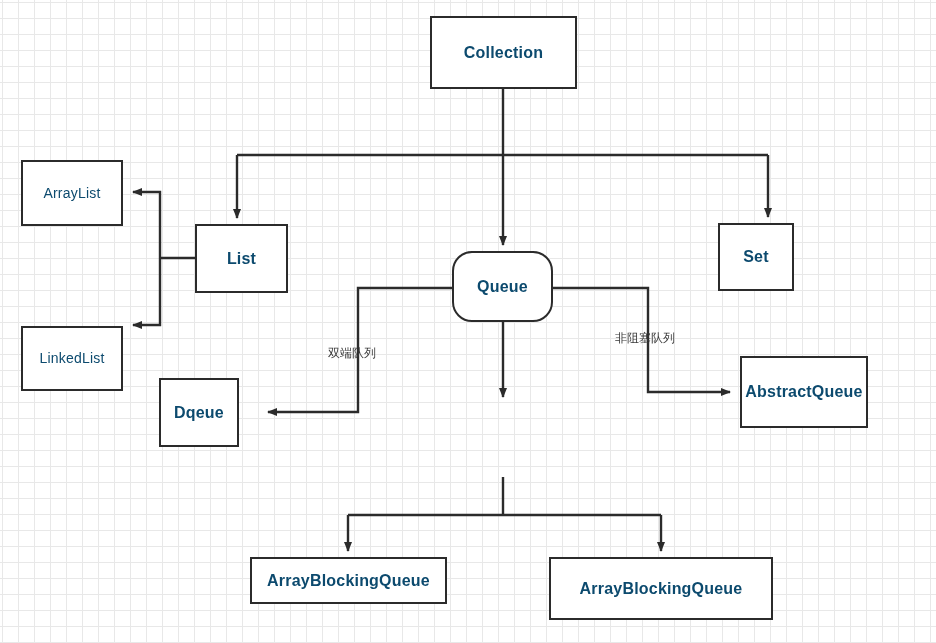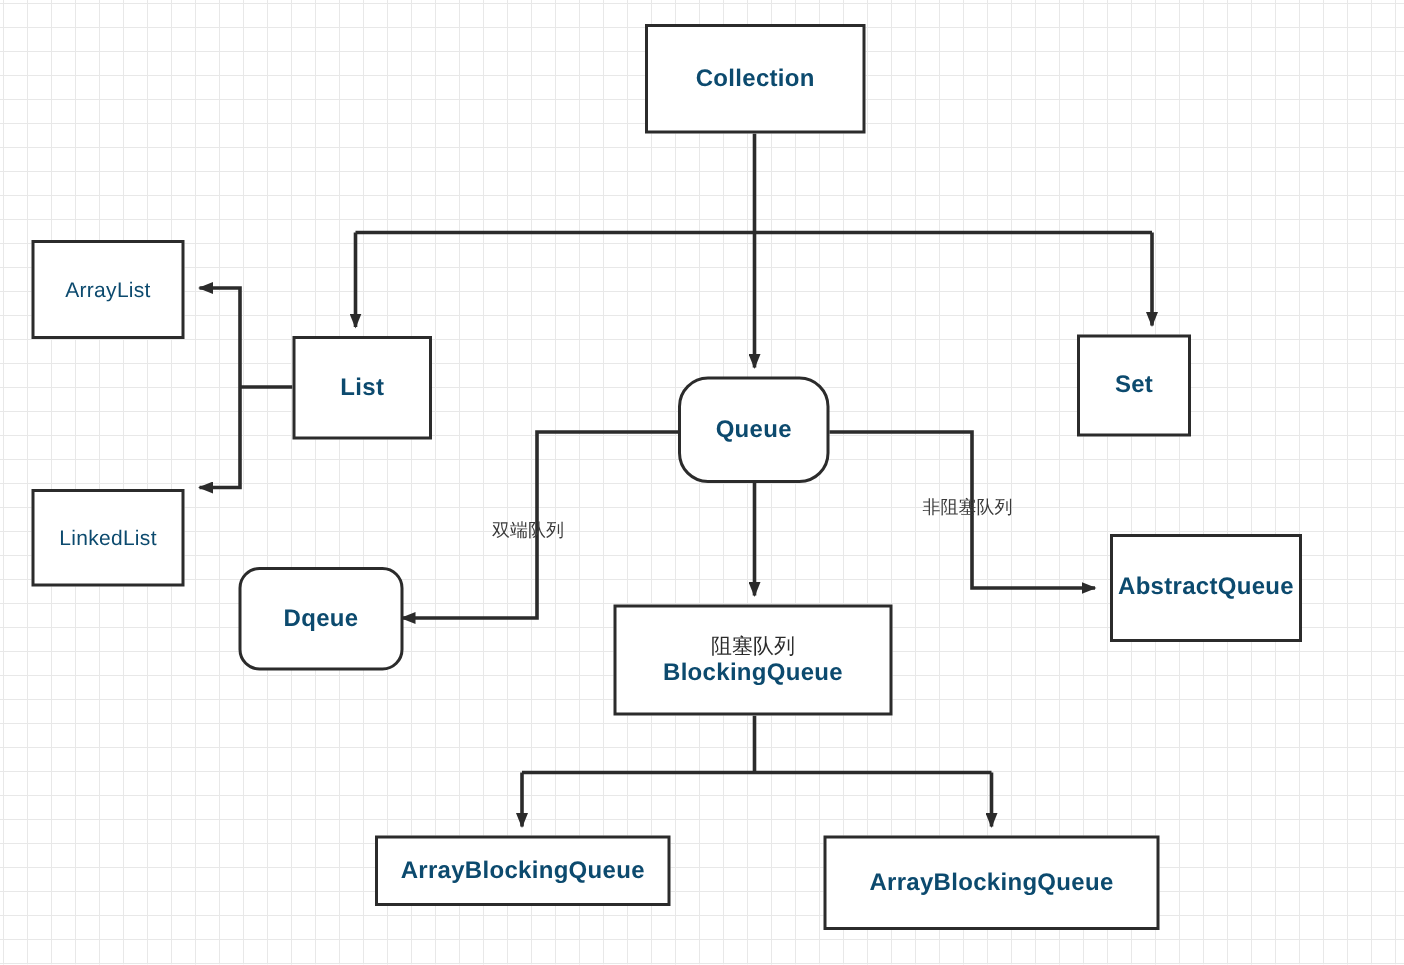--- a/index.html
+++ b/index.html
@@ -128,32 +128,28 @@
   </div>
 
   <div class="node leaf-light" style="left:21px; top:160px; width:102px; height:66px;">
     <span class="label-main">ArrayList</span>
   </div>
 
   <div class="node leaf-light" style="left:21px; top:292px; width:102px; height:65px;margin-top:34px;">
     <span class="label-main">LinkedList</span>
   </div>
 
-  <div class="node" style="left:159px; top:378px; width:110px; height:69px;border-radius:14px;">
+  <div class="node" style="left:159px; top:378px; width:80px; height:69px;">
     <span class="label-main">Dqeue</span>
   </div>
 
   <div class="node" style="left:740px; top:356px; width:128px; height:72px;">
     <span class="label-main">AbstractQueue</span>
   </div>
 
-  <div class="node" style="left:409px; top:403px; width:186px; height:74px;">
-    <span class="label-cn">阻塞队列</span>
-    <span class="label-main">BlockingQueue</span>
-  </div>
 
   <div class="node" style="left:250px; top:557px; width:197px; height:47px;">
     <span class="label-main">ArrayBlockingQueue</span>
   </div>
 
   <div class="node" style="left:549px; top:557px; width:224px; height:63px;">
     <span class="label-main">ArrayBlockingQueue</span>
   </div>
 
   <div class="edge-label" style="left:328px; top:345px;">双端队列</div>

